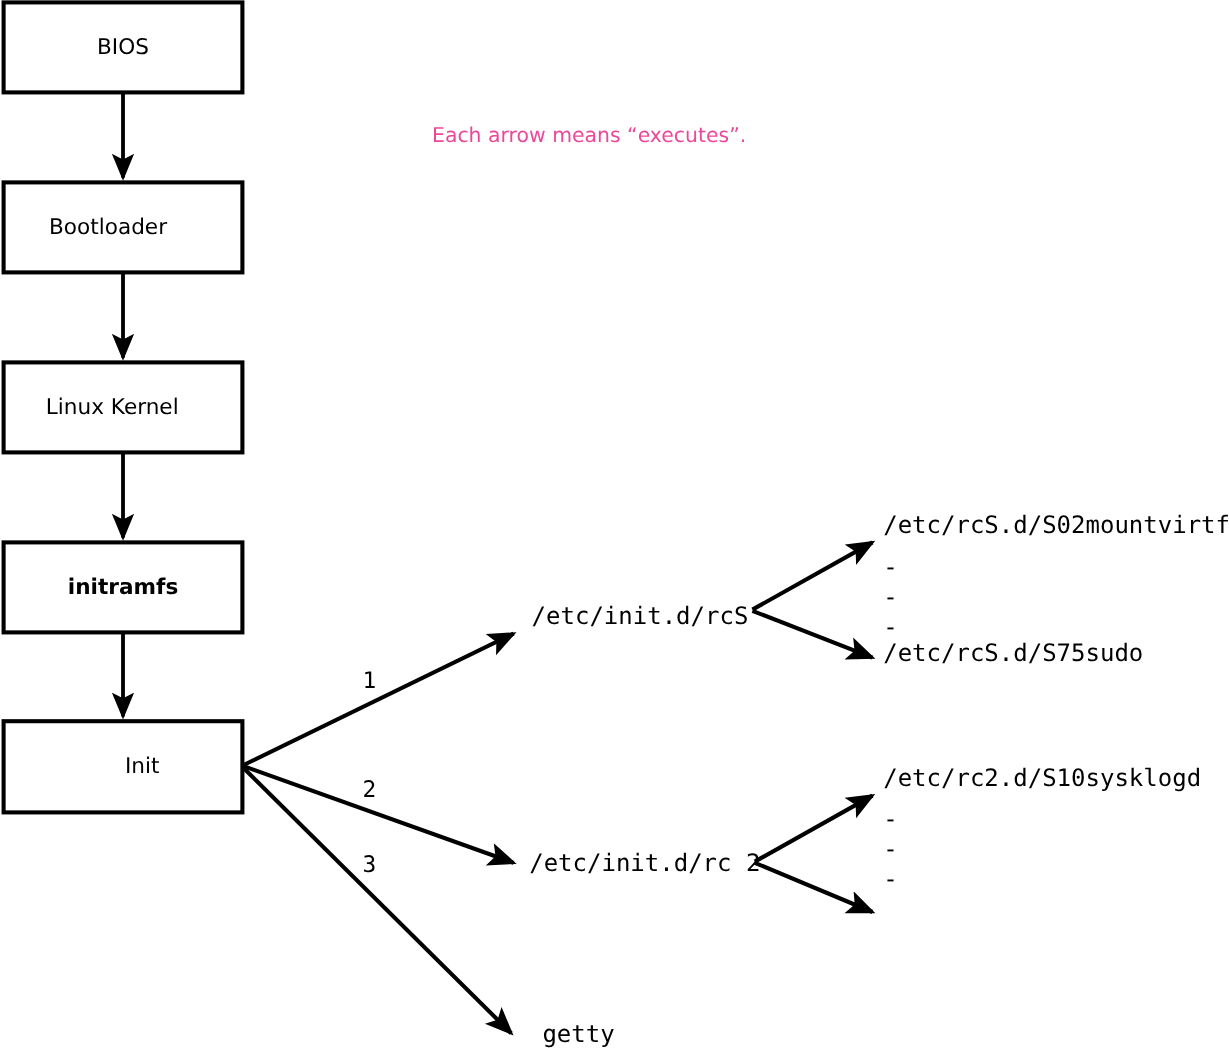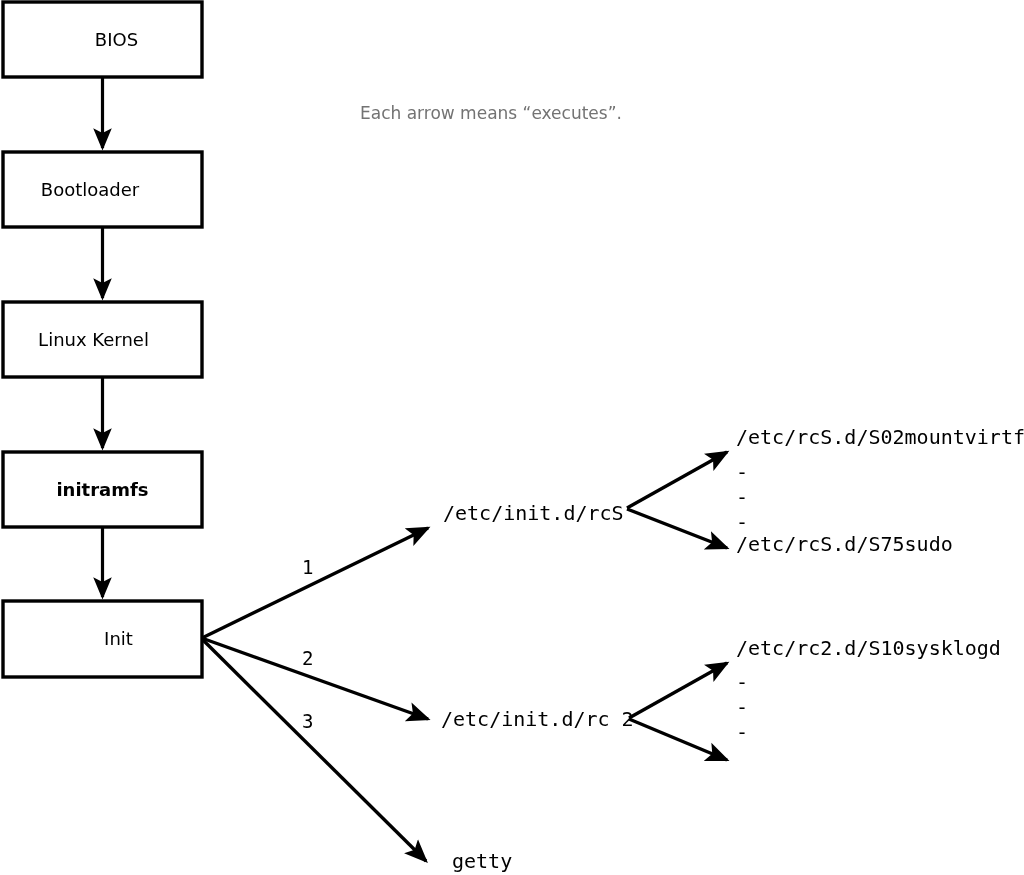--- a/index.html
+++ b/index.html
@@ -35,21 +35,21 @@
     font-family: "DejaVu Sans Mono", monospace;
     font-size: 20px;
     color: #000000;
     white-space: pre;
     letter-spacing: 0px;
   }
   .note-label {
     position: absolute;
     font-family: "DejaVu Sans", sans-serif;
     font-size: 17px;
-    color: #737373;
+    color: #ec4899;
     white-space: nowrap;
   }
   .num-label {
     position: absolute;
     font-family: "DejaVu Sans Mono", monospace;
     font-size: 19px;
     color: #000000;
   }
   .dash-label {
     position: absolute;
@@ -86,21 +86,21 @@
     <line x1="203" y1="638.5" x2="428" y2="719" stroke="#000000" stroke-width="3.4" marker-end="url(#arrowhead)"></line>
     <line x1="203" y1="640" x2="426" y2="861" stroke="#000000" stroke-width="3.4" marker-end="url(#arrowhead)"></line>
 
     <line x1="627" y1="508" x2="727" y2="452" stroke="#000000" stroke-width="3.4" marker-end="url(#arrowhead)"></line>
     <line x1="627" y1="509" x2="727" y2="548" stroke="#000000" stroke-width="3.4" marker-end="url(#arrowhead)"></line>
 
     <line x1="629" y1="718" x2="727" y2="663" stroke="#000000" stroke-width="3.4" marker-end="url(#arrowhead)"></line>
     <line x1="629" y1="719" x2="727" y2="760" stroke="#000000" stroke-width="3.4" marker-end="url(#arrowhead)"></line>
   </svg>
 
-  <div class="box-label" style="left:3px; top:29px; width:199px;padding-left:14px;">BIOS</div>
+  <div class="box-label" style="left:3px; top:29px; width:199px;">BIOS</div>
   <div class="box-label" style="left:3px; top:179px; width:174px;">Bootloader</div>
   <div class="box-label" style="left:3px; top:329px; width:181px;">Linux Kernel</div>
   <div class="box-label" style="left:3px; top:479px; width:199px;font-weight:bold;">initramfs</div>
   <div class="box-label" style="left:3px; top:628px; width:199px;margin-left:16px;">Init</div>
 
   <div class="note-label" style="left:360px; top:103px;">Each arrow means “executes”.</div>
 
   <div class="num-label" style="left:302px; top:556px;">1</div>
   <div class="num-label" style="left:302px; top:647px;">2</div>
   <div class="num-label" style="left:302px; top:710px;">3</div>

